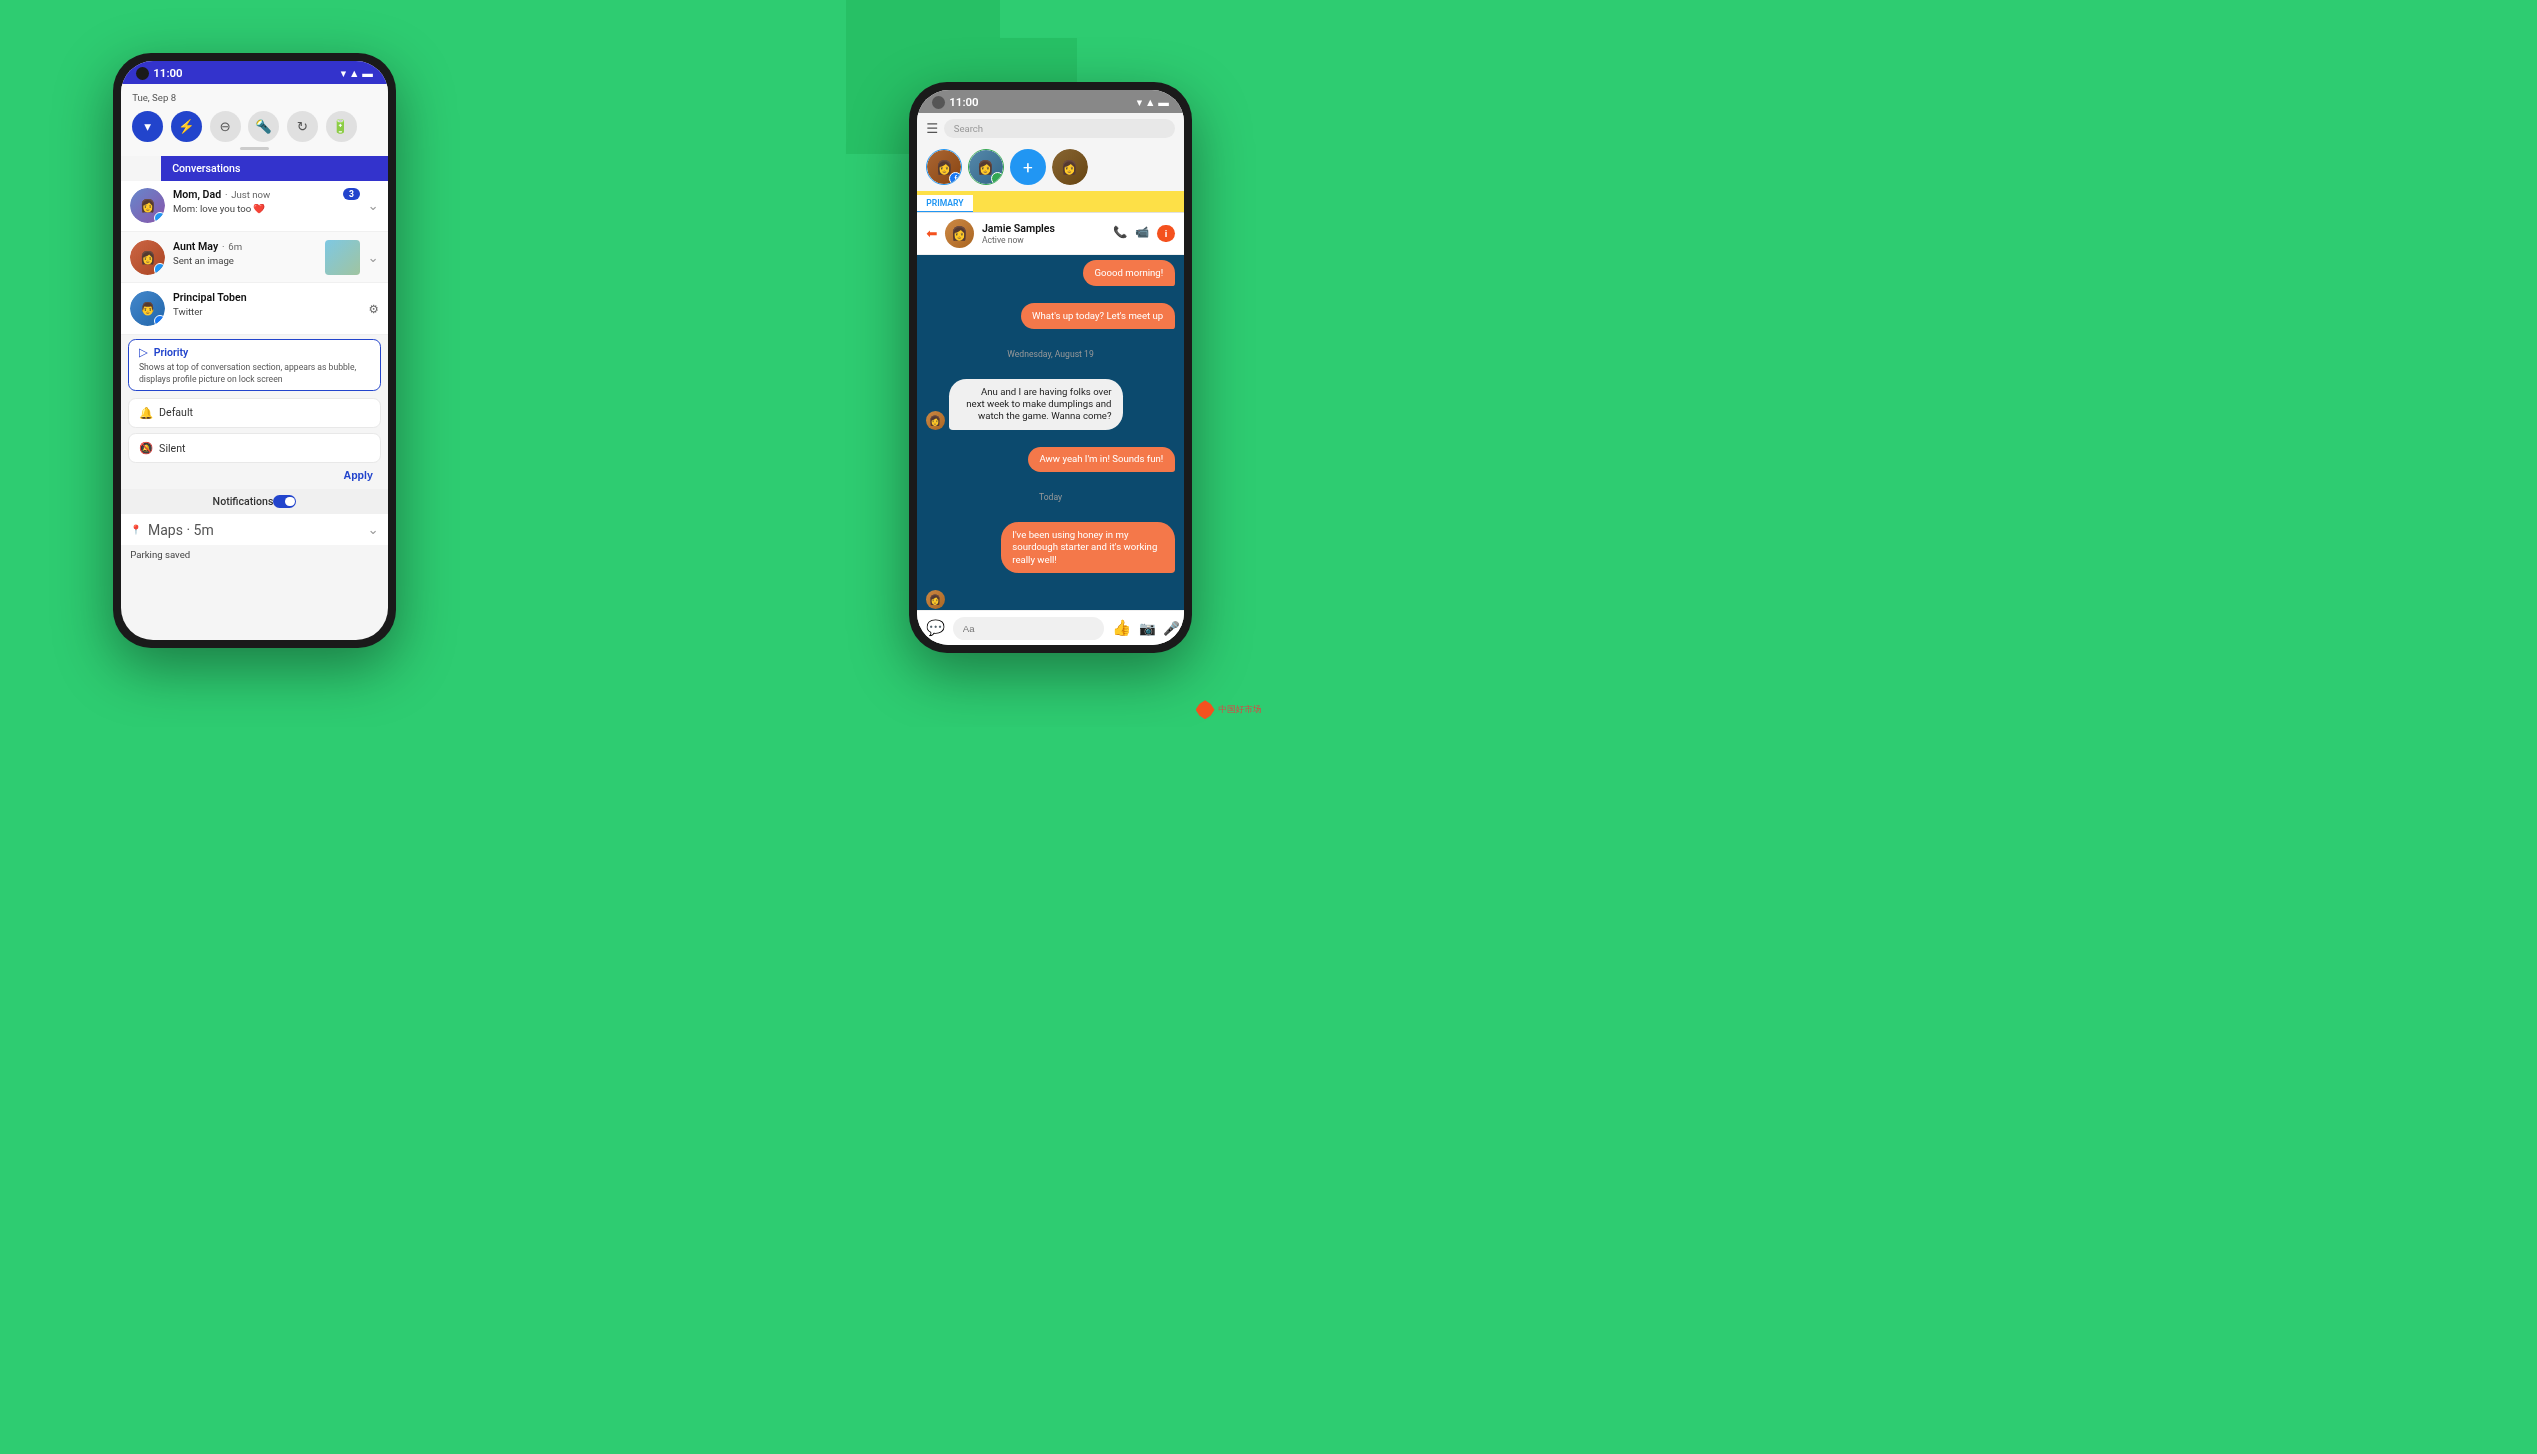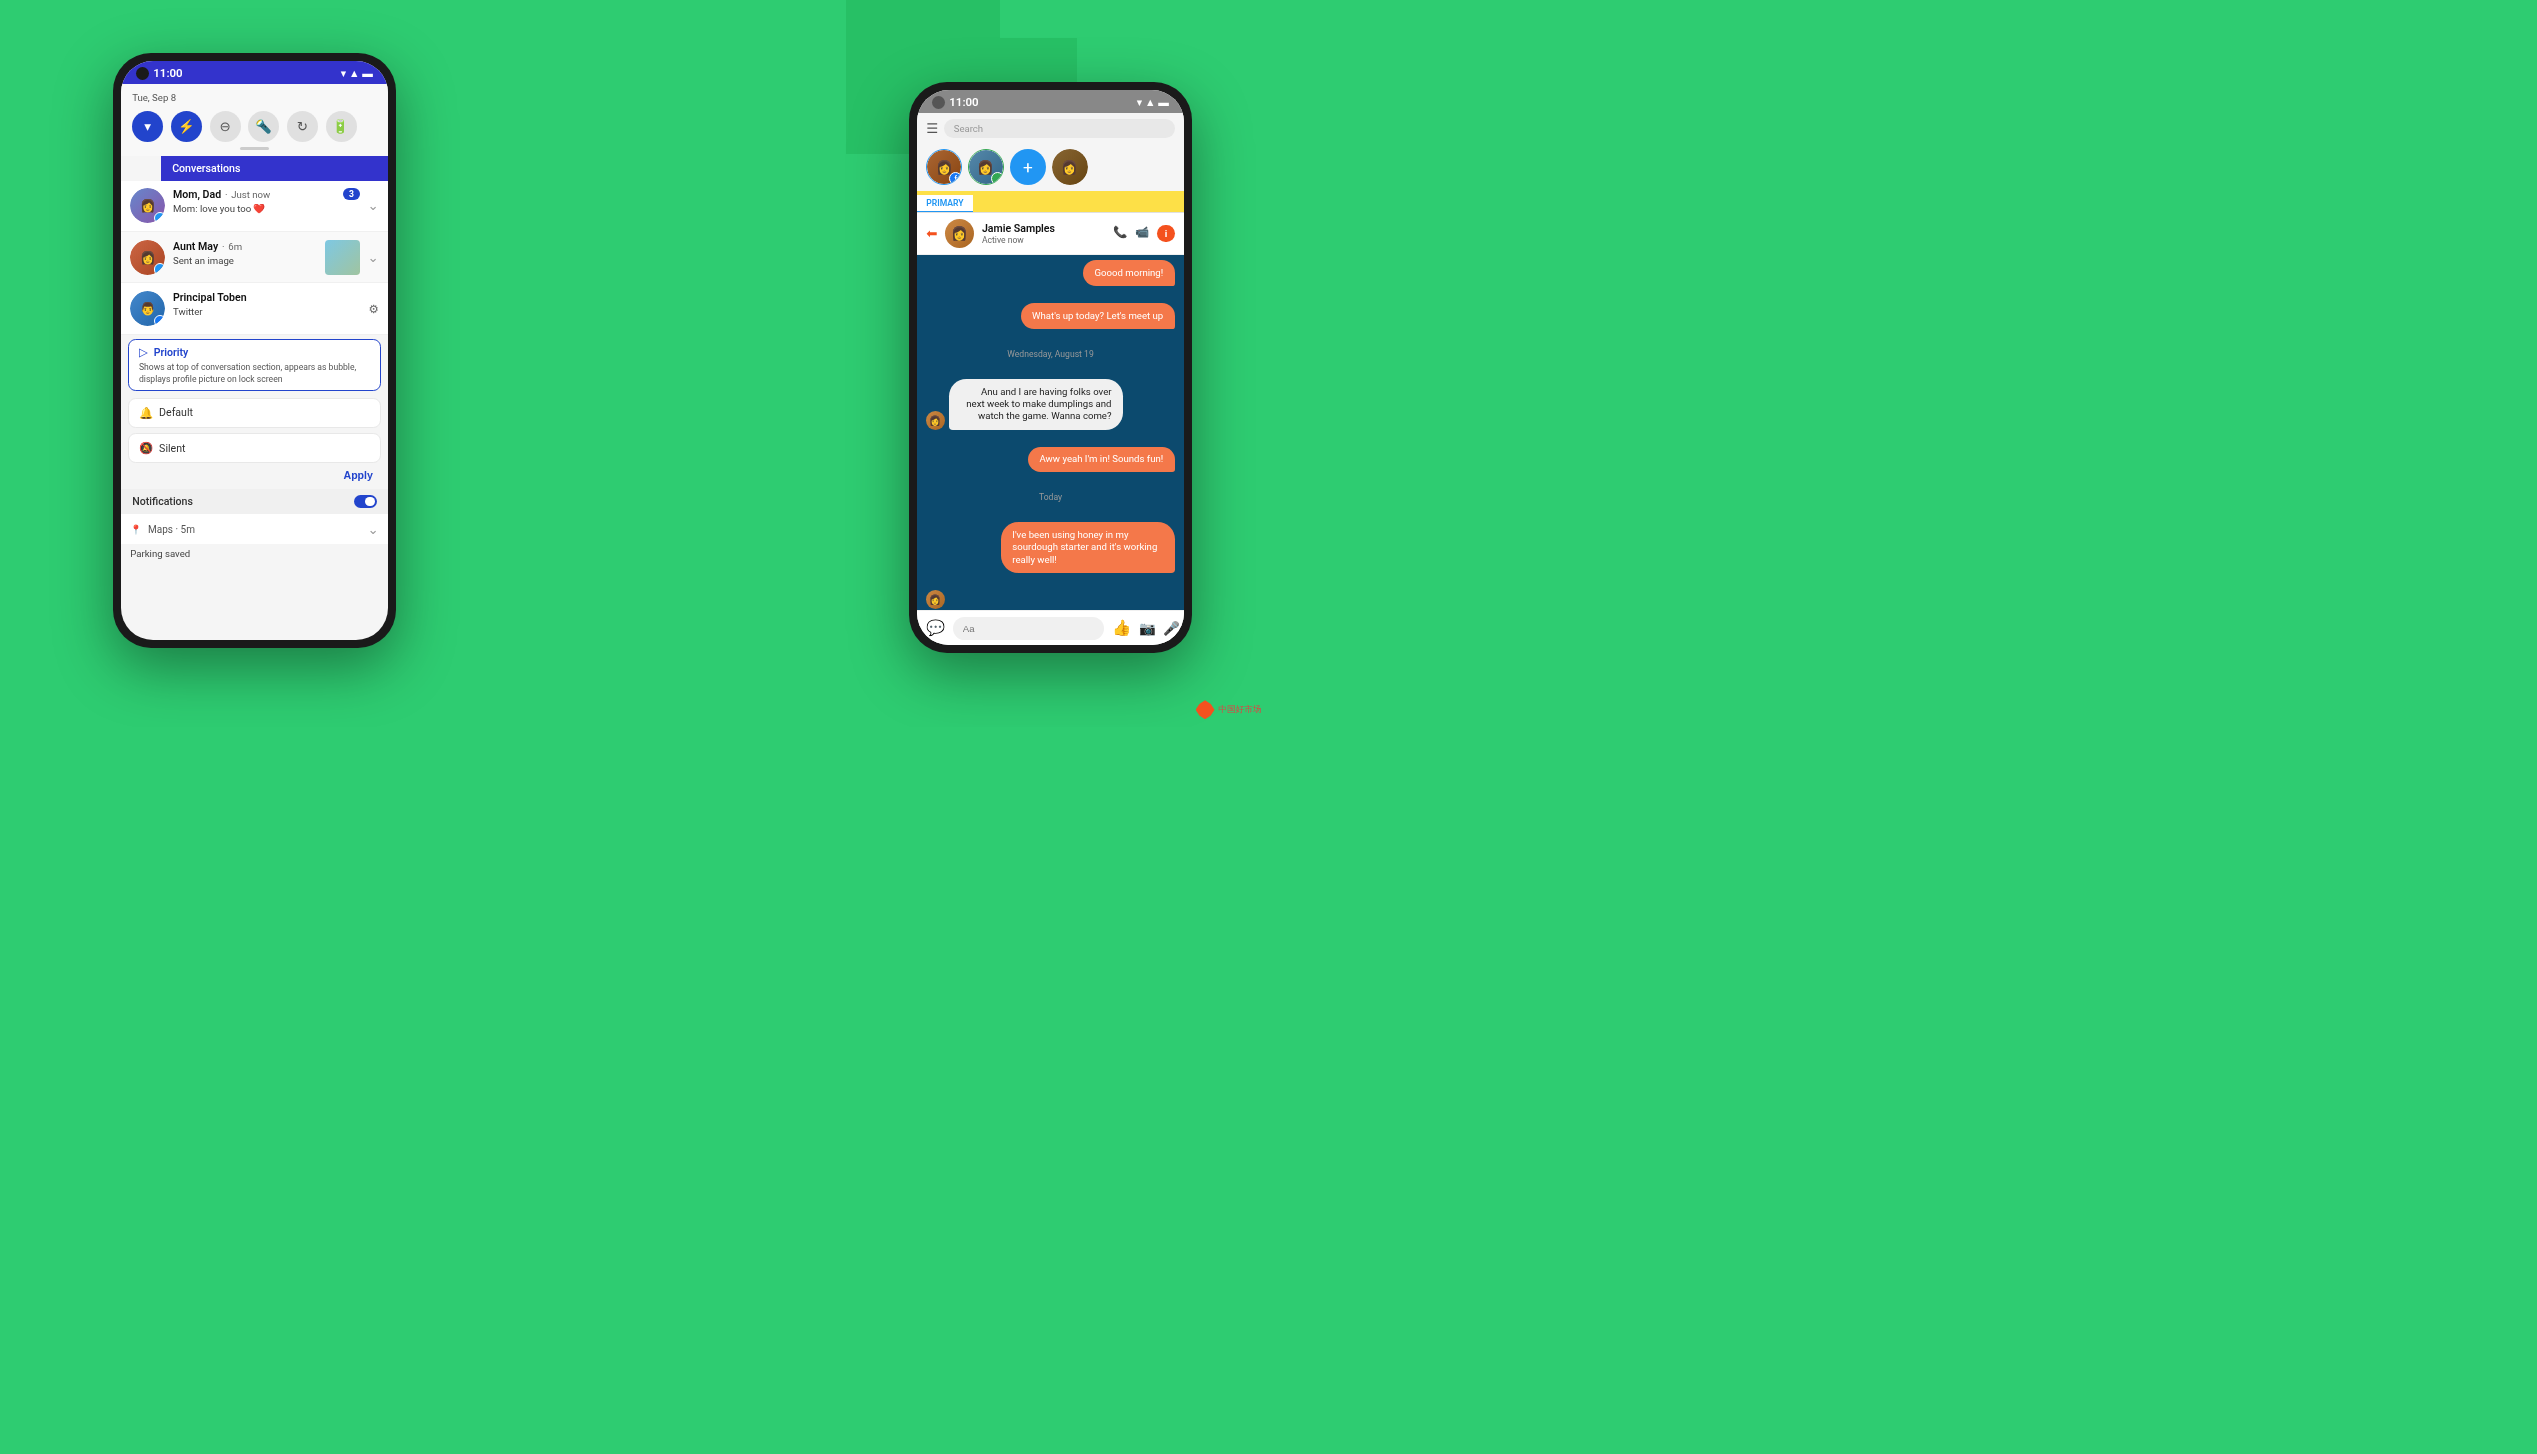--- a/index.html
+++ b/index.html
@@ -248,29 +248,29 @@
       cursor: pointer;
     }
 
     
     .notifications-header {
       background: #f0f0f0;
       padding: 5.8px 11.5px;
       font-size: 10.6px;
       font-weight: 500;
       color: #333;
-      display: flex; align-items: center; justify-content: space-between;
+      display: flex; align-items: center; justify-content: center;
     }
     .notif-maps {
       background: white;
       padding: 7.7px 9.6px;
       display: flex; align-items: center; gap: 5.8px;
     }
     .maps-icon { font-size: 9.6px; color: #4285F4; }
-    .maps-text { font-size: 10px; color: #555; flex: 1; }
+    .maps-text { font-size: 14px; color: #555; flex: 1; }
 
     
     .status-bar-gray { background: #888; }
 
     
     .chat-topbar {
       background: #f5f5f5;
       padding: 5.8px 9.6px;
       display: flex; align-items: center; gap: 5.8px;
     }

